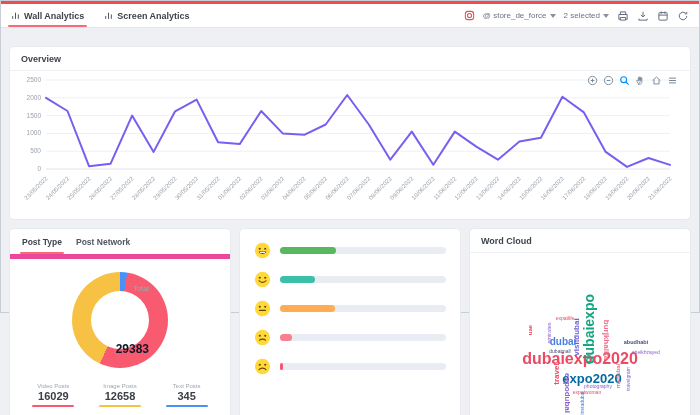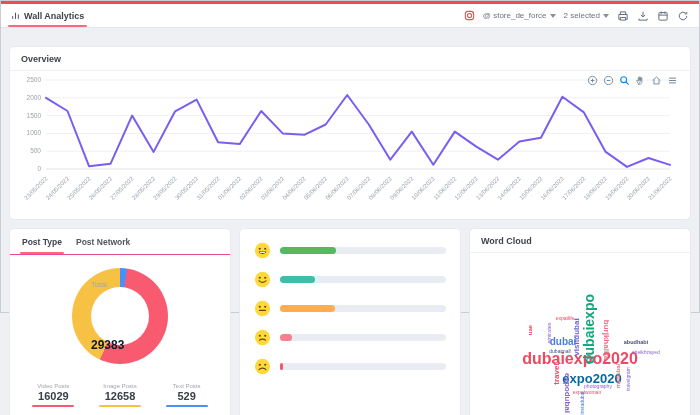--- a/index.html
+++ b/index.html
@@ -20,28 +20,28 @@
   .main{padding:18px 8px;}
   .card{background:#fff;border:1px solid #e7eaee;border-radius:5px;box-sizing:border-box;}
   .overview-card{height:174px;margin-bottom:8px;position:relative;}
   .card-title-row{padding:7px 11px 6px;border-bottom:1px solid #eef0f3;font-size:9px;font-weight:700;color:#3f454c;}
   .chart-toolbar{position:absolute;top:28px;right:12px;display:flex;gap:5px;align-items:center;z-index:2;}
   .chart-toolbar span{cursor:pointer;display:flex;color:#6e8192;}
   #line-chart{margin-top:2px;}
   
   .bottom-row{display:flex;gap:8px;height:192px;}
   .bcard{flex:1;display:flex;flex-direction:column;overflow:hidden;}
-  .card-tabs{display:flex;gap:14px;padding:8px 12px 0;border-bottom:1px solid #ec4899;}
+  .card-tabs{display:flex;gap:14px;padding:8px 12px 0;border-bottom:5px solid #ec4899;}
   .ctab{font-size:8.5px;font-weight:700;color:#3f454c;position:relative;padding-bottom:7px;cursor:pointer;}
   .ctab.inactive{color:#50575e;}
   .ctab.active::after{content:"";position:absolute;left:-2px;right:-2px;bottom:0;height:2px;background:#f8697a;border-radius:2px;}
   
   .donut-wrap{position:relative;width:96px;height:96px;margin:13px auto 0;}
   .donut{width:96px;height:96px;border-radius:50%;}
-  .donut-hole{position:absolute;inset:19px;background:#fff;border-radius:50%;display:flex;flex-direction:column;align-items:flex-start;justify-content:center;gap:48px;}
+  .donut-hole{position:absolute;inset:19px;background:#fff;border-radius:50%;display:flex;flex-direction:column;align-items:flex-end;justify-content:center;gap:48px;}
   .donut-total-label{font-size:7.5px;color:#a0a6ad;}
   .donut-total-value{font-size:12px;font-weight:700;color:#0f172a;margin-top:1px;}
   .legend{margin-top:auto;display:flex;justify-content:space-around;padding:0 10px 12px;}
   .legend-item{text-align:center;min-width:42px;}
   .legend-label{font-size:6px;color:#a0a6ad;}
   .legend-value{font-size:11px;font-weight:700;color:#3b4047;margin-top:1px;}
   .legend-bar{height:2px;border-radius:1px;margin-top:3px;}
   
   .s-rows{padding:13px 14px 0;}
   .s-row{display:flex;align-items:center;gap:9px;margin-bottom:12px;}
@@ -60,20 +60,28 @@
 
   <div class="topbar">
     <div class="tabs">
       <div class="tab active">
         <span class="ticon">
           <svg width="9" height="9" viewBox="0 0 16 16" fill="none" stroke="#3e444b" stroke-width="1.6">
               <path d="M3 14V9M8 14V3M13 14V6"></path>
             </svg>
         </span>
         <span>Wall Analytics</span>
+      </div>
+      <div class="tab">
+        <span class="ticon">
+          <svg width="9" height="9" viewBox="0 0 16 16" fill="none" stroke="#3e444b" stroke-width="1.6">
+              <path d="M3 14V9M8 14V3M13 14V6"></path>
+            </svg>
+        </span>
+        <span>Screen Analytics</span>
       </div>
     </div>
     <div class="topbar-right">
       <span style="display:flex;">
         <svg width="11" height="11" viewBox="0 0 16 16" fill="none" stroke="#ef4c52" stroke-width="1.5">
             <rect x="2" y="2" width="12" height="12" rx="3.5"></rect>
             <circle cx="8" cy="8" r="3"></circle>
             <circle cx="12" cy="4.2" r="0.6" fill="#ef4c52" stroke="none"></circle>
           </svg>
       </span>
@@ -215,21 +223,21 @@
               <div class="legend-value">16029</div>
               <div class="legend-bar" style="background: rgb(248, 91, 112);"></div>
             </div>
             <div class="legend-item">
               <div class="legend-label">Image Posts</div>
               <div class="legend-value">12658</div>
               <div class="legend-bar" style="background: rgb(247, 194, 68);"></div>
             </div>
             <div class="legend-item">
               <div class="legend-label">Text Posts</div>
-              <div class="legend-value">529</div>
+              <div class="legend-value">345</div>
               <div class="legend-bar" style="background: rgb(75, 144, 246);"></div>
             </div>
           </div>
       </section>
 
       <section class="card bcard">
         <div class="s-rows" id="sentiment-rows">
             <div class="s-row">
               <svg width="17" height="17" viewBox="0 0 20 20">
                 <circle cx="10" cy="10" r="9" fill="#ffd93b"></circle>

